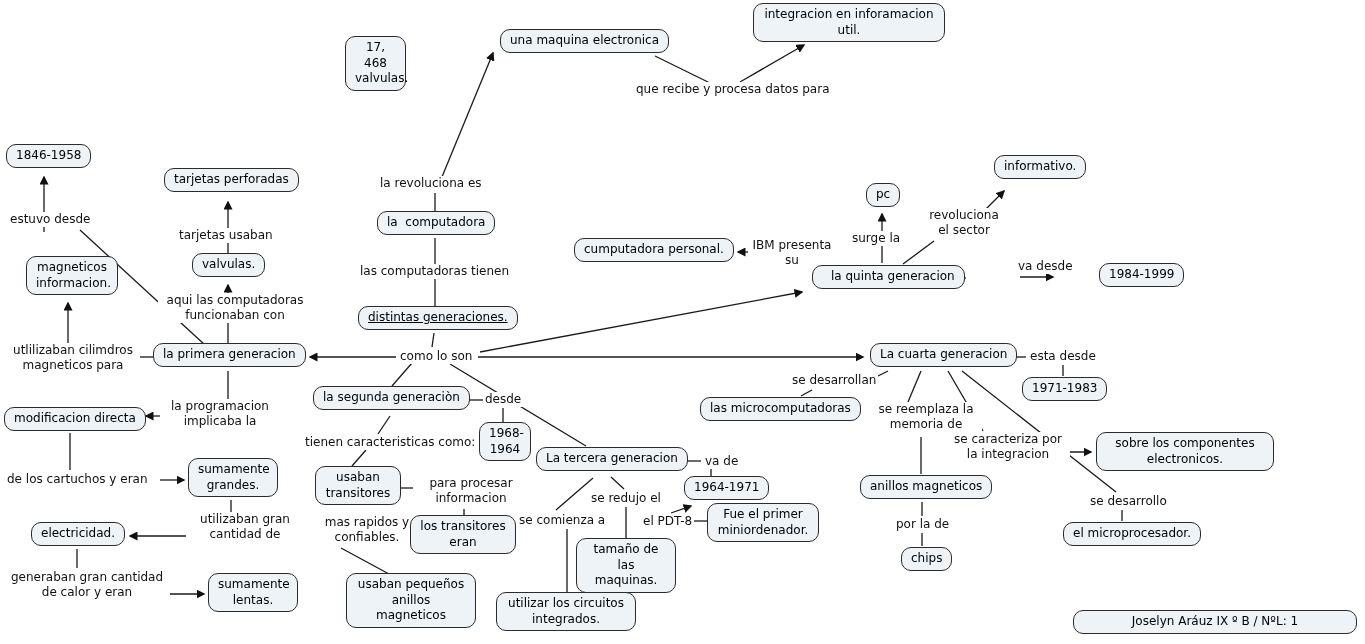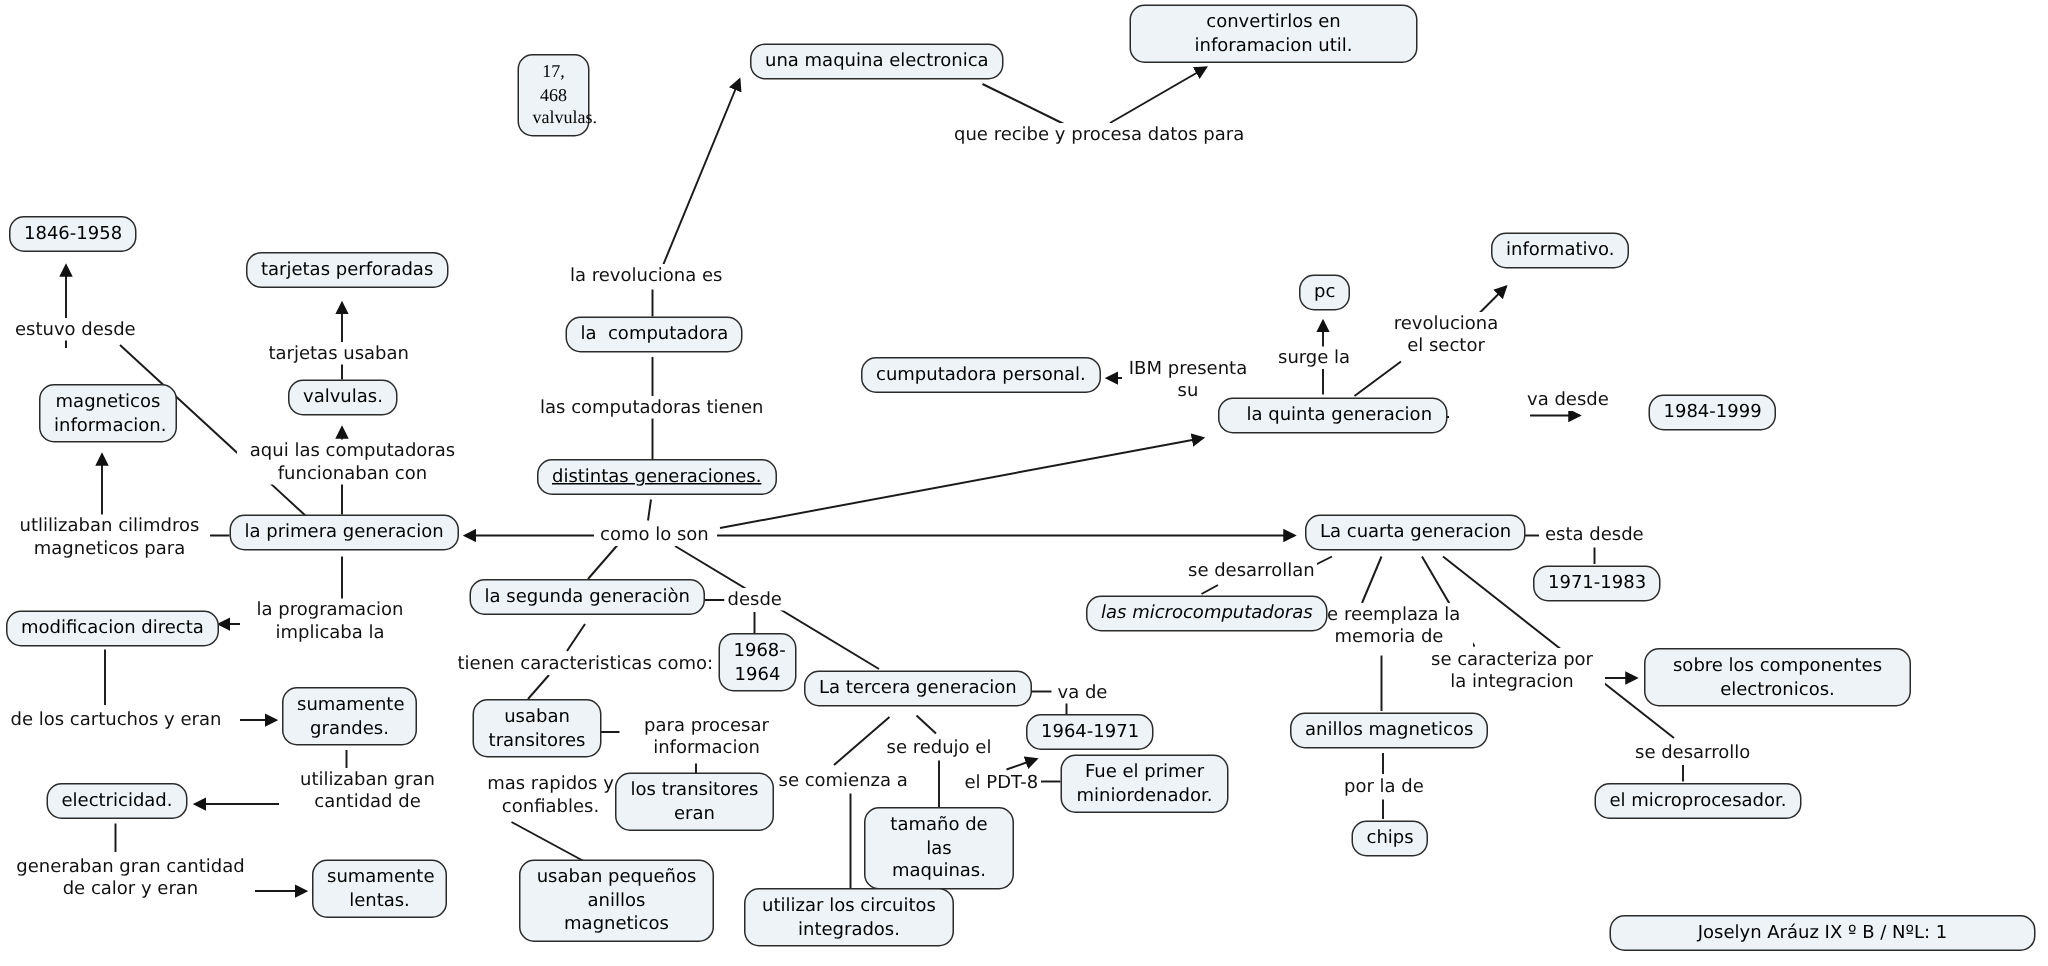--- a/index.html
+++ b/index.html
@@ -120,39 +120,39 @@
   <div class="link-label" style="left:1088px;top:494px;">se desarrollo</div>
   <div class="link-label" style="left:517px;top:513px;">se comienza a</div>
   <div class="link-label" style="left:641px;top:514px;">el PDT-8</div>
   <div class="link-label" style="left:317px;top:515px;width:96px;">mas rapidos y confiables.</div>
   <div class="link-label" style="left:188px;top:512px;width:110px;">utilizaban gran cantidad de</div>
   <div class="link-label" style="left:894px;top:517px;">por la de</div>
   <div class="link-label" style="left:4px;top:570px;width:162px;">generaban gran cantidad de calor y eran</div>
 
   <div class="node" style="left:6px;top:144px;">1846-1958</div>
   <div class="node" style="left:164px;top:168px;">tarjetas perforadas</div>
-  <div class="node" style="left:345px;top:36px;width:48px;font-family:Liberation Serif, serif;">17, 468 valvulas.</div>
+  <div class="node" style="left:345px;top:36px;width:61px;">17, 468 valvulas.</div>
   <div class="node" style="left:500px;top:29px;">una maquina electronica</div>
-  <div class="node" style="left:753px;top:3px;width:192px;">convertirlos en inforamacion util.</div>
+  <div class="node" style="left:753px;top:3px;width:192px;">integracion en inforamacion util.</div>
   <div class="node" style="left:192px;top:253px;">valvulas.</div>
   <div class="node" style="left:26px;top:256px;width:92px;">magneticos informacion.</div>
   <div class="node" style="left:377px;top:211px;">la  computadora</div>
   <div class="node" style="left:574px;top:238px;">cumputadora personal.</div>
   <div class="node" style="left:866px;top:183px;">pc</div>
   <div class="node" style="left:994px;top:155px;">informativo.</div>
   <div class="node" style="left:812px;top:265px;padding-left:18px;">la quinta generacion</div>
   <div class="node" style="left:1060px;top:263px;margin-left:39px;">1984-1999</div>
   <div class="node" style="left:358px;top:306px;text-decoration:underline;">distintas generaciones.</div>
   <div class="node" style="left:153px;top:343px;">la primera generacion</div>
   <div class="node" style="left:870px;top:343px;">La cuarta generacion</div>
   <div class="node" style="left:1022px;top:377px;">1971-1983</div>
   <div class="node" style="left:4px;top:407px;">modificacion directa</div>
   <div class="node" style="left:313px;top:386px;">la segunda generaciòn</div>
   <div class="node" style="left:479px;top:422px;width:52px;">1968-1964</div>
-  <div class="node" style="left:724px;top:397px;font-style:italic;">las microcomputadoras</div>
+  <div class="node" style="left:700px;top:397px;">las microcomputadoras</div>
   <div class="node" style="left:536px;top:447px;">La tercera generacion</div>
   <div class="node" style="left:684px;top:476px;">1964-1971</div>
   <div class="node" style="left:188px;top:458px;width:90px;">sumamente grandes.</div>
   <div class="node" style="left:315px;top:466px;width:86px;">usaban transitores</div>
   <div class="node" style="left:860px;top:475px;">anillos magneticos</div>
   <div class="node" style="left:1096px;top:432px;width:178px;">sobre los componentes electronicos.</div>
   <div class="node" style="left:410px;top:515px;width:106px;">los transitores eran</div>
   <div class="node" style="left:707px;top:503px;width:112px;">Fue el primer miniordenador.</div>
   <div class="node" style="left:31px;top:522px;">electricidad.</div>
   <div class="node" style="left:576px;top:538px;width:100px;">tamaño de las maquinas.</div>

